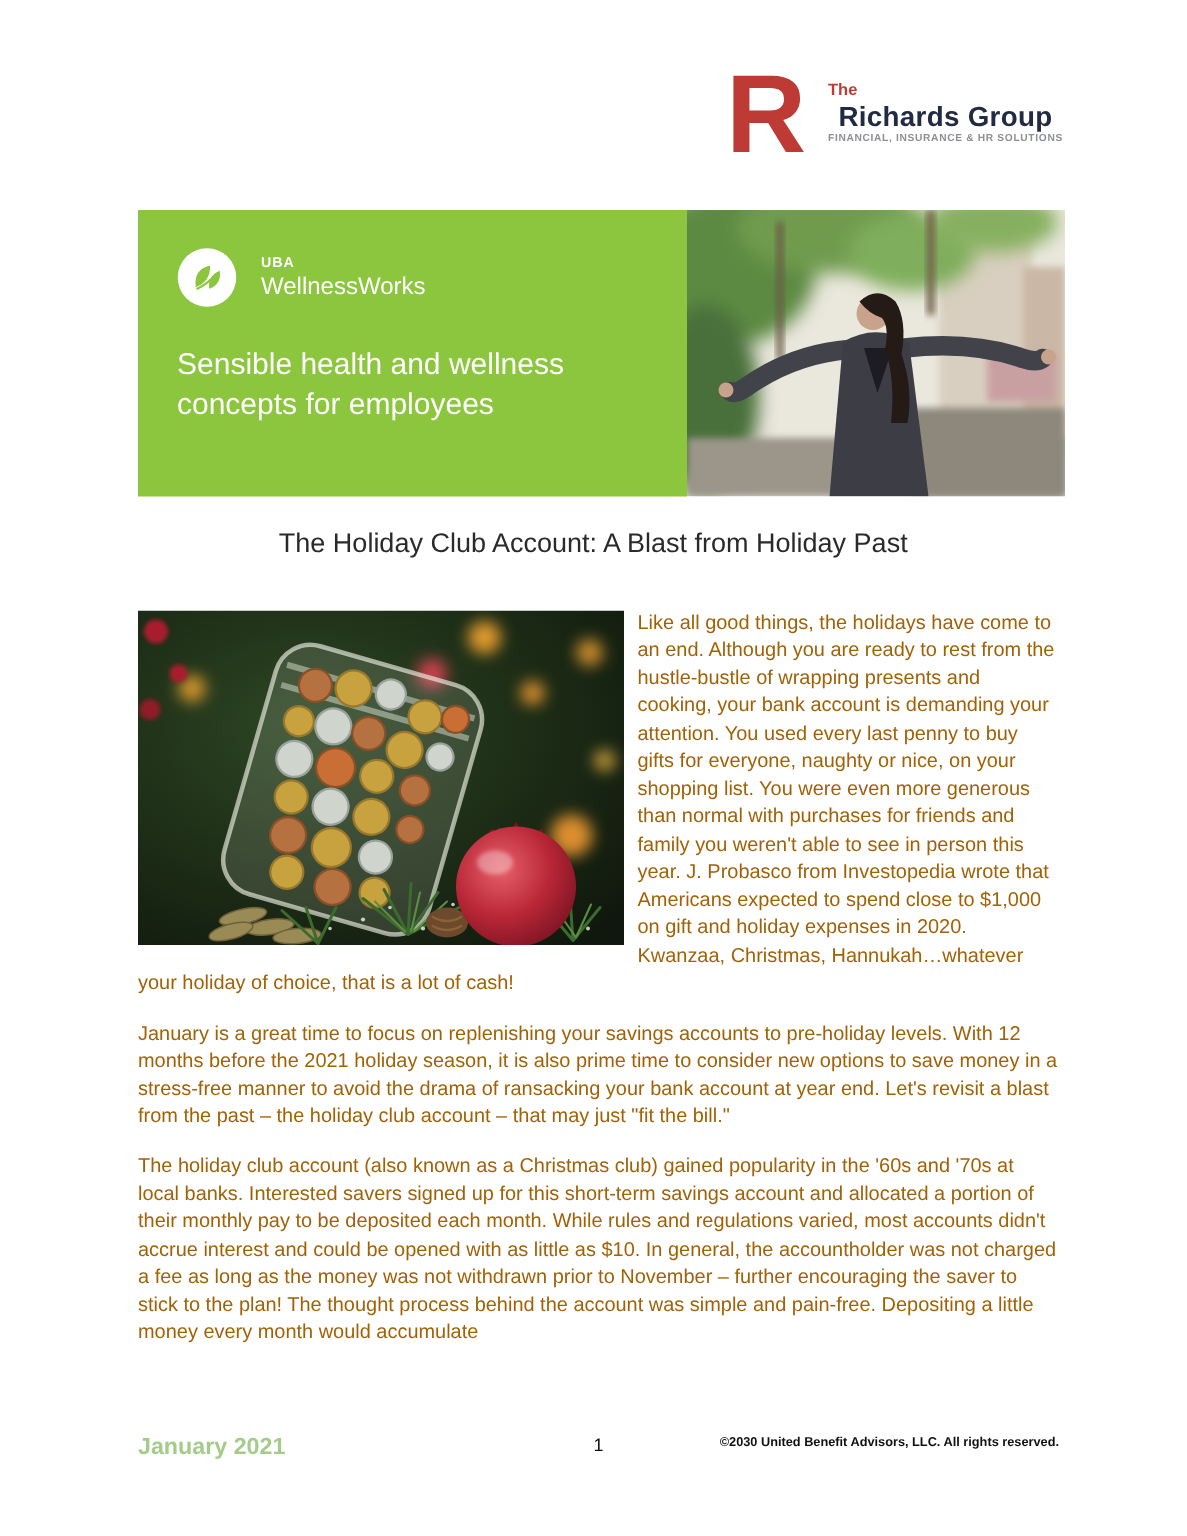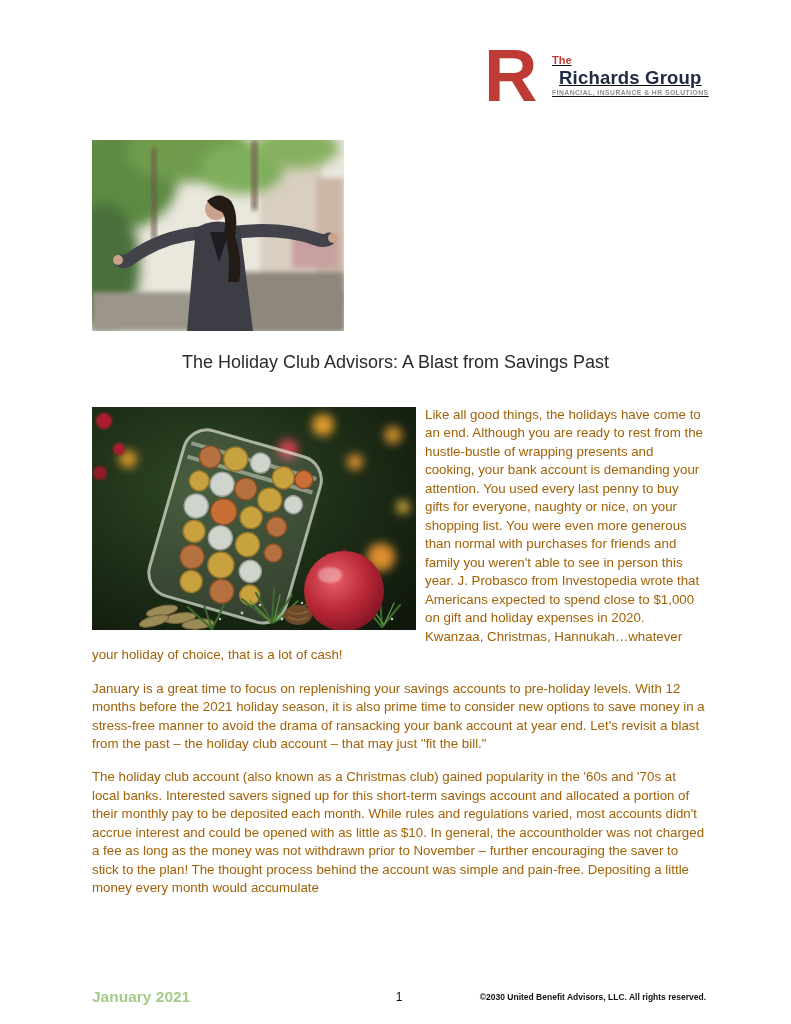--- a/index.html
+++ b/index.html
@@ -4,21 +4,21 @@
 <style>
   html,body{margin:0;padding:0;background:#ffffff;}
   .page{
     position:relative;width:791px;height:1024px;background:#ffffff;overflow:hidden;
     font-family:"Liberation Sans", sans-serif;color:#111;
   }
 
   
   .richards{position:absolute;left:487px;top:45px;display:flex;align-items:flex-start;}
   .r-mark{width:58px;height:62px;}
-  .r-text{margin-left:7px;padding-top:10px;line-height:1.05;text-decoration:underline;}
+  .r-text{margin-left:7px;padding-top:10px;line-height:1.05;}
   .r-the{color:#BE3A34;font-weight:bold;font-size:11px;}
   .r-name{color:#232A44;font-weight:bold;font-size:18.5px;letter-spacing:0.2px;margin-top:1px;text-align:center;}
   .r-tag{color:#8C8F92;font-weight:bold;font-size:6.8px;letter-spacing:0.45px;margin-top:2px;white-space:nowrap;}
 
   
   .banner{position:absolute;left:92px;top:140px;width:618px;height:191px;display:flex;}
   .banner-left{width:366px;background:#8CC63E;color:#fff;box-sizing:border-box;padding:25px 26px;}
   .uba-row{display:flex;align-items:center;}
   .leaf-circle{width:40px;height:40px;flex:0 0 auto;}
   .uba-text{margin-left:16px;}
@@ -28,21 +28,21 @@
   .banner-right{flex:1;overflow:hidden;}
 
   
   .article-title{position:absolute;left:0;top:352px;width:100%;text-align:center;font-size:18px;color:#2a2a2a;}
   .content{position:absolute;left:92px;top:406px;width:614px;font-size:13.3px;line-height:1.39;color:#a16207;}
   .jar-figure{float:left;width:324px;height:223px;margin:1px 9px 4px 0;}
   .para{margin:0;}
   .para + .para{margin-top:15px;}
 
   
-  .footer{position:absolute;left:92px;top:956px;width:614px;display:flex;align-items:center;margin-top:32px;}
+  .footer{position:absolute;left:92px;top:956px;width:614px;display:flex;align-items:flex-start;}
   .f-date{flex:1;color:#A5CB8B;font-weight:bold;font-size:15.5px;}
   .f-page{width:60px;text-align:center;font-size:12px;color:#111;}
   .f-copy{flex:1;text-align:right;font-size:8.5px;font-weight:bold;color:#111;}
 </style>
 </head>
 <body>
 
 <div class="page">
 
   <div class="richards">
@@ -50,20 +50,35 @@
       <text x="-3" y="56" font-family="Liberation Sans, sans-serif" font-weight="bold" font-size="74" fill="#BE3A34">R</text>
     </svg>
     <div class="r-text">
       <div class="r-the">The</div>
       <div class="r-name">Richards Group</div>
       <div class="r-tag">FINANCIAL, INSURANCE &amp; HR SOLUTIONS</div>
     </div>
   </div>
 
   <div class="banner">
+    <div class="banner-left">
+      <div class="uba-row">
+        <svg class="leaf-circle" viewBox="0 0 40 40">
+          <circle cx="20" cy="20" r="19.5" fill="#ffffff"></circle>
+          <path d="M12.5 26.5 Q11 14.5 22 12 Q22.6 22.5 12.5 26.5 Z" fill="#8CC63E"></path>
+          <path d="M21.5 27.5 Q20.2 19 28.5 15.5 Q29.8 24.5 21.5 27.5 Z" fill="#8CC63E"></path>
+          <path d="M13.5 27.5 Q20 24.5 26.5 17.5" stroke="#8CC63E" stroke-width="1.4" fill="none" stroke-linecap="round"></path>
+        </svg>
+        <div class="uba-text">
+          <div class="uba-label">UBA</div>
+          <div class="ww-label">WellnessWorks</div>
+        </div>
+      </div>
+      <div class="banner-headline">Sensible health and wellness concepts for employees</div>
+    </div>
     <div class="banner-right">
       <svg width="252" height="191" viewBox="0 0 252 191" preserveAspectRatio="none">
         <defs>
           <filter id="b8" x="-40%" y="-40%" width="180%" height="180%">
               <feGaussianBlur stdDeviation="6"></feGaussianBlur>
             </filter>
           <filter id="b3" x="-40%" y="-40%" width="180%" height="180%">
               <feGaussianBlur stdDeviation="2.5"></feGaussianBlur>
             </filter>
         </defs>
@@ -87,21 +102,21 @@
           <circle cx="241" cy="98" r="5" fill="#c9a28c"></circle>
           <path d="M104 88 Q126 75 148 88 L161 191 L95 191 Z" fill="#3c3d45"></path>
           <path d="M118 92 L127 122 L137 92 Z" fill="#1c1c22"></path>
           <circle cx="124" cy="69" r="11" fill="#c9a28c"></circle>
           <path d="M115 61 Q127 50 139 61 Q147 74 143 96 Q151 120 147 142 L136 142 Q139 112 132 93 Q135 78 130 72 Q121 69 115 61 Z" fill="#241a16"></path>
         </g>
       </svg>
     </div>
   </div>
 
-  <div class="article-title">The Holiday Club Advisors: A Blast from Savings Past</div>
+  <div class="article-title">The Holiday Club Account: A Blast from Holiday Past</div>
 
   <div class="content">
     <div class="para">
       <figure class="jar-figure" style="margin-left:0">
         <svg width="324" height="223" viewBox="0 0 324 223" preserveAspectRatio="none">
           <defs>
             <radialGradient id="jbg" cx="35%" cy="35%" r="85%">
               <stop offset="0%" stop-color="#2e4724"></stop>
                 <stop offset="60%" stop-color="#1b2a15"></stop>
                 <stop offset="100%" stop-color="#10180d"></stop>

